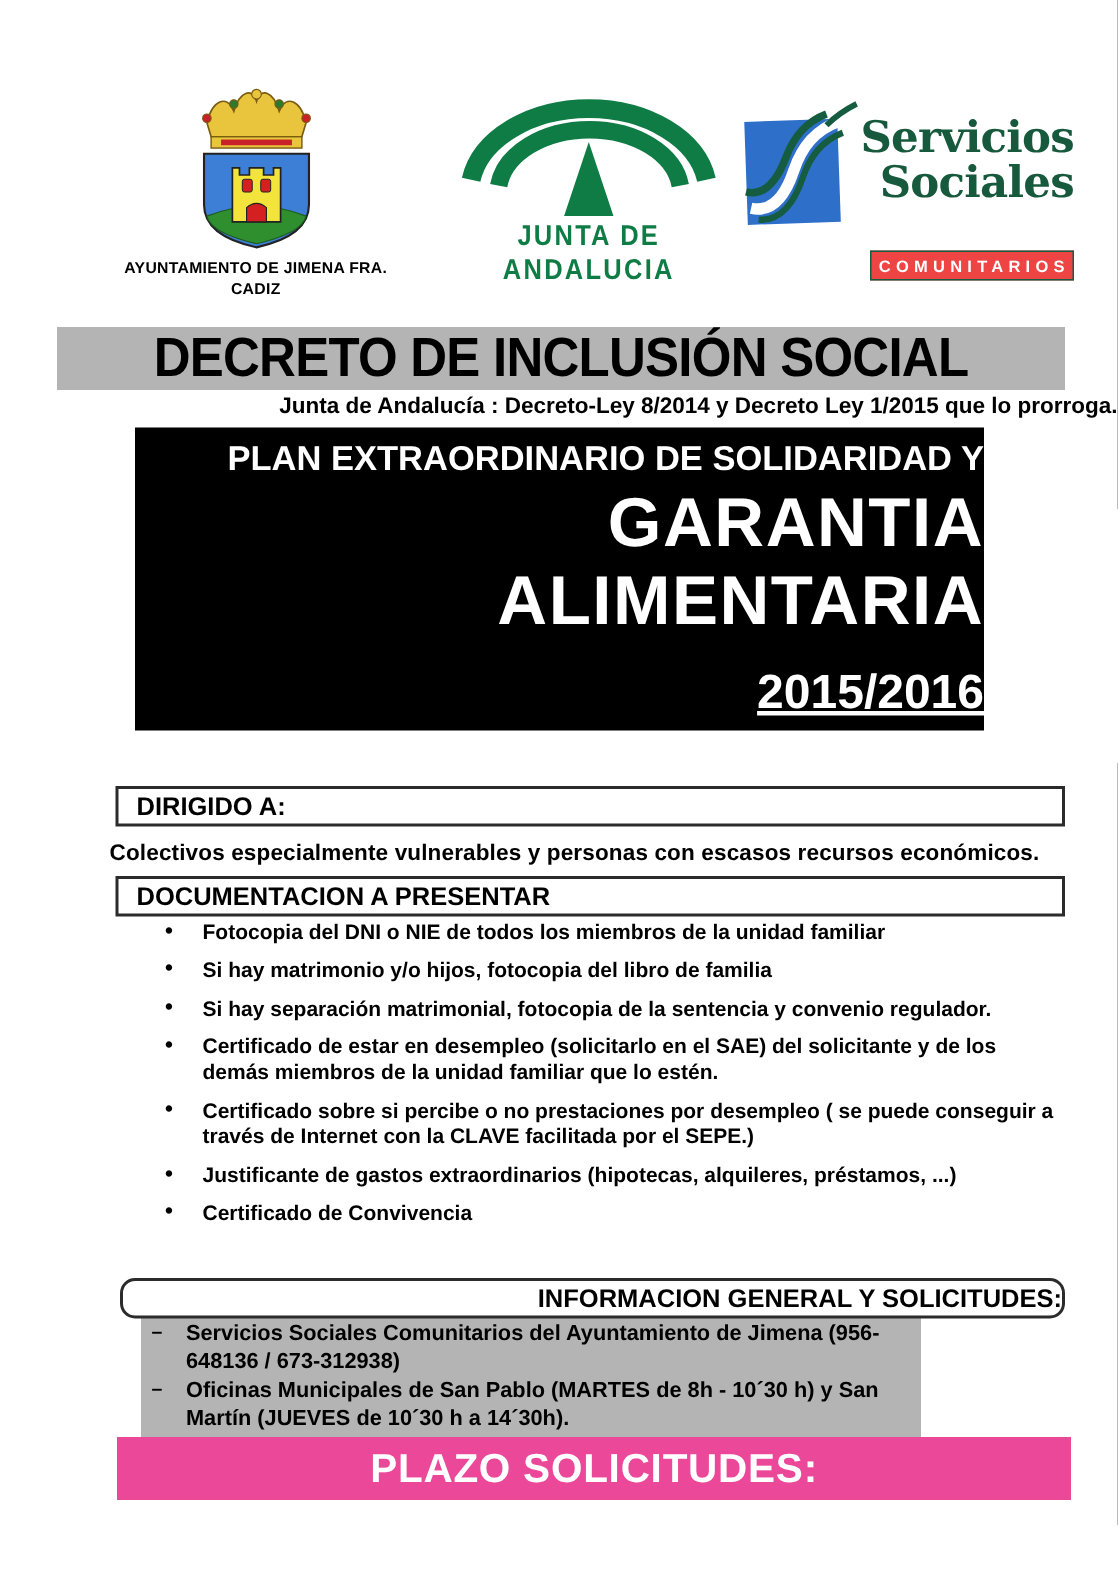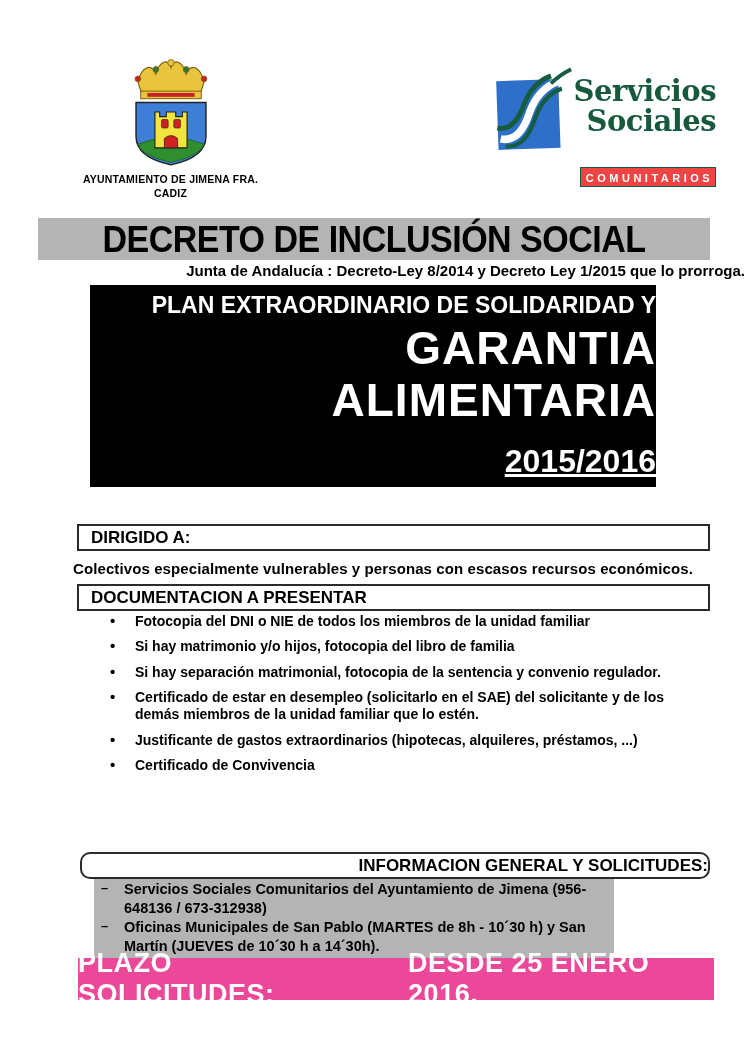--- a/index.html
+++ b/index.html
@@ -96,20 +96,28 @@
       <rect x="45" y="70" width="7" height="9" rx="1.5" fill="#d42020" stroke="#222" stroke-width="0.7"></rect>
       <rect x="58" y="70" width="7" height="9" rx="1.5" fill="#d42020" stroke="#222" stroke-width="0.7"></rect>
       <path d="M48,100 v-10 q7,-6 14,0 v10 Z" fill="#d42020" stroke="#222" stroke-width="0.8"></path>
     </svg>
     <div class="crest-caption">
       <div>AYUNTAMIENTO DE JIMENA FRA.</div>
       <div>CADIZ</div>
     </div>
   </div>
 
+  <div class="junta-block">
+    <svg width="172" height="92" viewBox="0 0 175 95">
+      <path d="M6,68 A82,58 0 0 1 168,68" stroke="#0f7c45" stroke-width="13" fill="none"></path>
+      <path d="M25,72 A63,44 0 0 1 150,72" stroke="#0f7c45" stroke-width="12" fill="none"></path>
+      <polygon points="87,42 104,93 70,93" fill="#0f7c45"></polygon>
+    </svg>
+    <div class="junta-caption">JUNTA DE ANDALUCIA</div>
+  </div>
 
   <div class="ss-block">
     <div class="ss-top">
       <svg width="86" height="104" viewBox="0 0 95 108">
         <rect x="4" y="16" width="74" height="82" fill="#2e6fc9" transform="rotate(-2 41 57)"></rect>
         <path d="M8,86 C26,90 36,74 42,56 C48,38 58,24 78,17" stroke="#ffffff" stroke-width="9" fill="none"></path>
         <path d="M4,73 C20,77 30,61 36,45 C42,29 52,17 68,11" stroke="#155c40" stroke-width="6" fill="none"></path>
         <path d="M14,95 C32,97 43,80 49,62 C55,44 65,32 81,26" stroke="#155c40" stroke-width="5" fill="none"></path>
         <path d="M68,20 C76,12 84,7 92,3" stroke="#155c40" stroke-width="4.5" fill="none"></path>
       </svg>
@@ -140,33 +148,33 @@
 
   <div class="hbox" style="top:584px;">
     <span>DOCUMENTACION A PRESENTAR</span>
   </div>
   <div class="doc-list">
     <ul>
       <li>Fotocopia del DNI o NIE de todos los miembros de la unidad familiar</li>
       <li>Si hay matrimonio y/o hijos, fotocopia del libro de familia</li>
       <li>Si hay separación matrimonial, fotocopia de la sentencia y convenio regulador.</li>
       <li>Certificado de estar en desempleo (solicitarlo en el SAE) del solicitante y de los demás miembros de la unidad familiar que lo estén.</li>
+      <li>Certificado sobre si percibe o no prestaciones por desempleo ( se puede conseguir a través de Internet con la CLAVE facilitada por el SEPE.)</li>
       <li>Justificante de gastos extraordinarios (hipotecas, alquileres, préstamos, ...)</li>
       <li>Certificado de Convivencia</li>
     </ul>
   </div>
 
   <div class="hbox centered info-box">
     <span>INFORMACION GENERAL Y SOLICITUDES:</span>
   </div>
   <div class="info-gray">
     <ul>
       <li>Servicios Sociales Comunitarios del Ayuntamiento de Jimena (956-648136 / 673-312938)</li>
       <li>Oficinas Municipales de San Pablo (MARTES de 8h - 10´30 h) y San Martín (JUEVES de 10´30 h a 14´30h).</li>
     </ul>
   </div>
 
   <div class="plazo-banner">
     <span>PLAZO SOLICITUDES:</span>
-    <span>DESDE 25 ENERO 2016.</span>
   </div>
 
 </div>
 
 </body></html>

